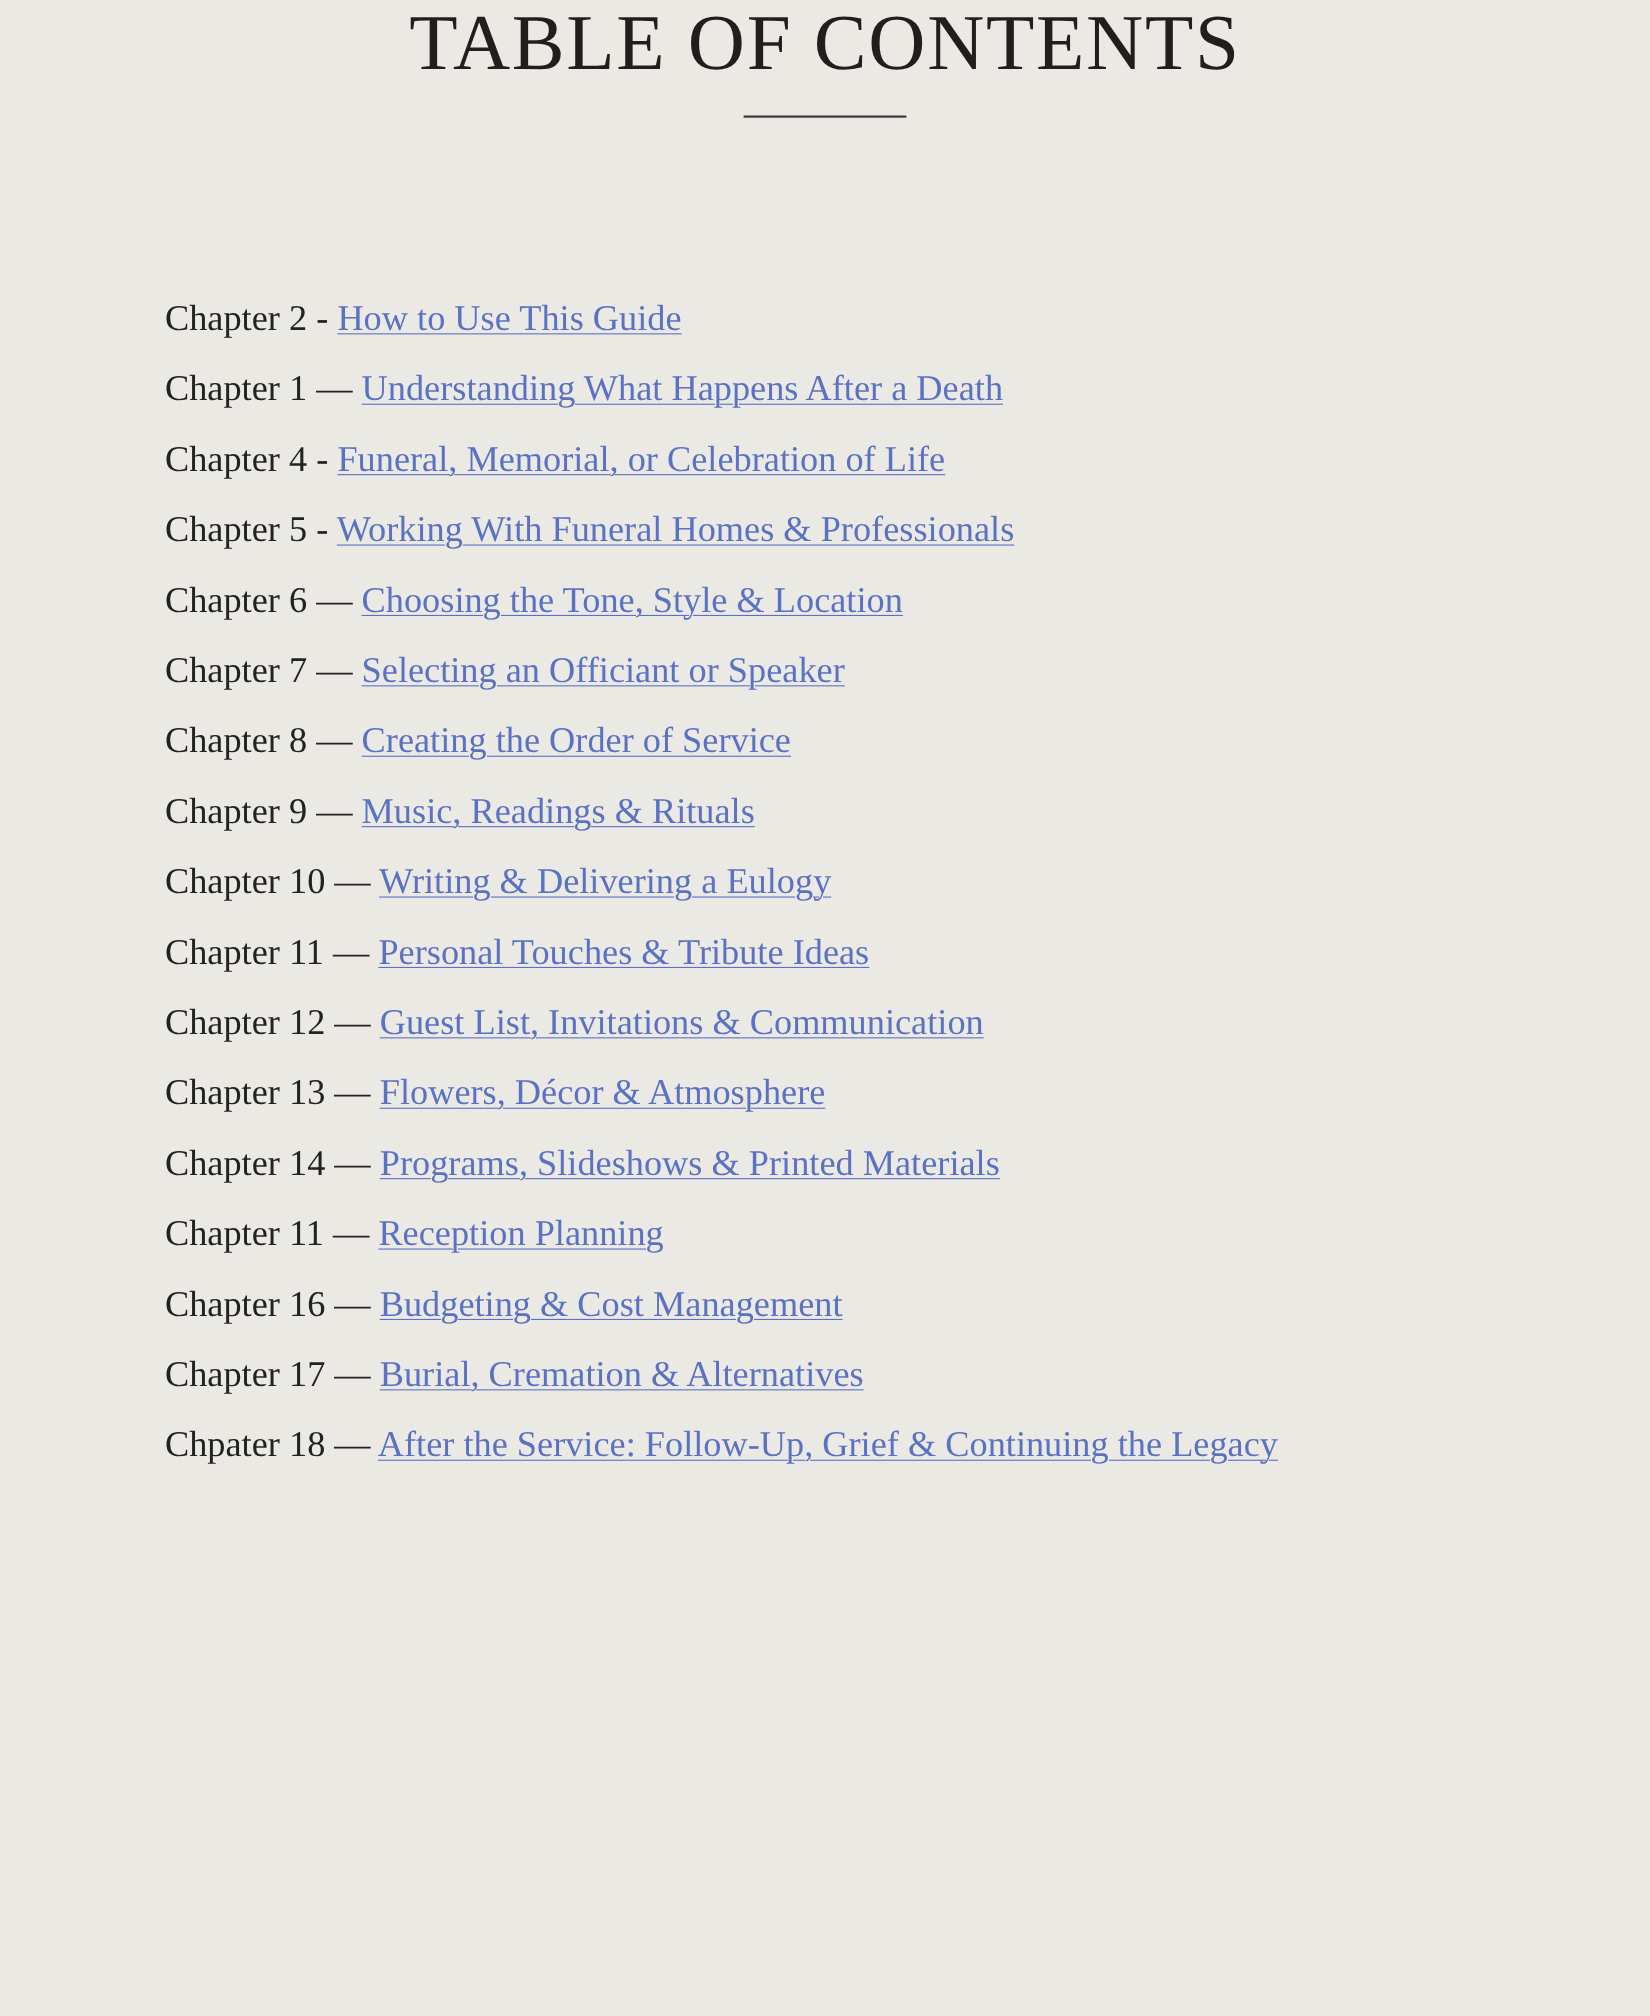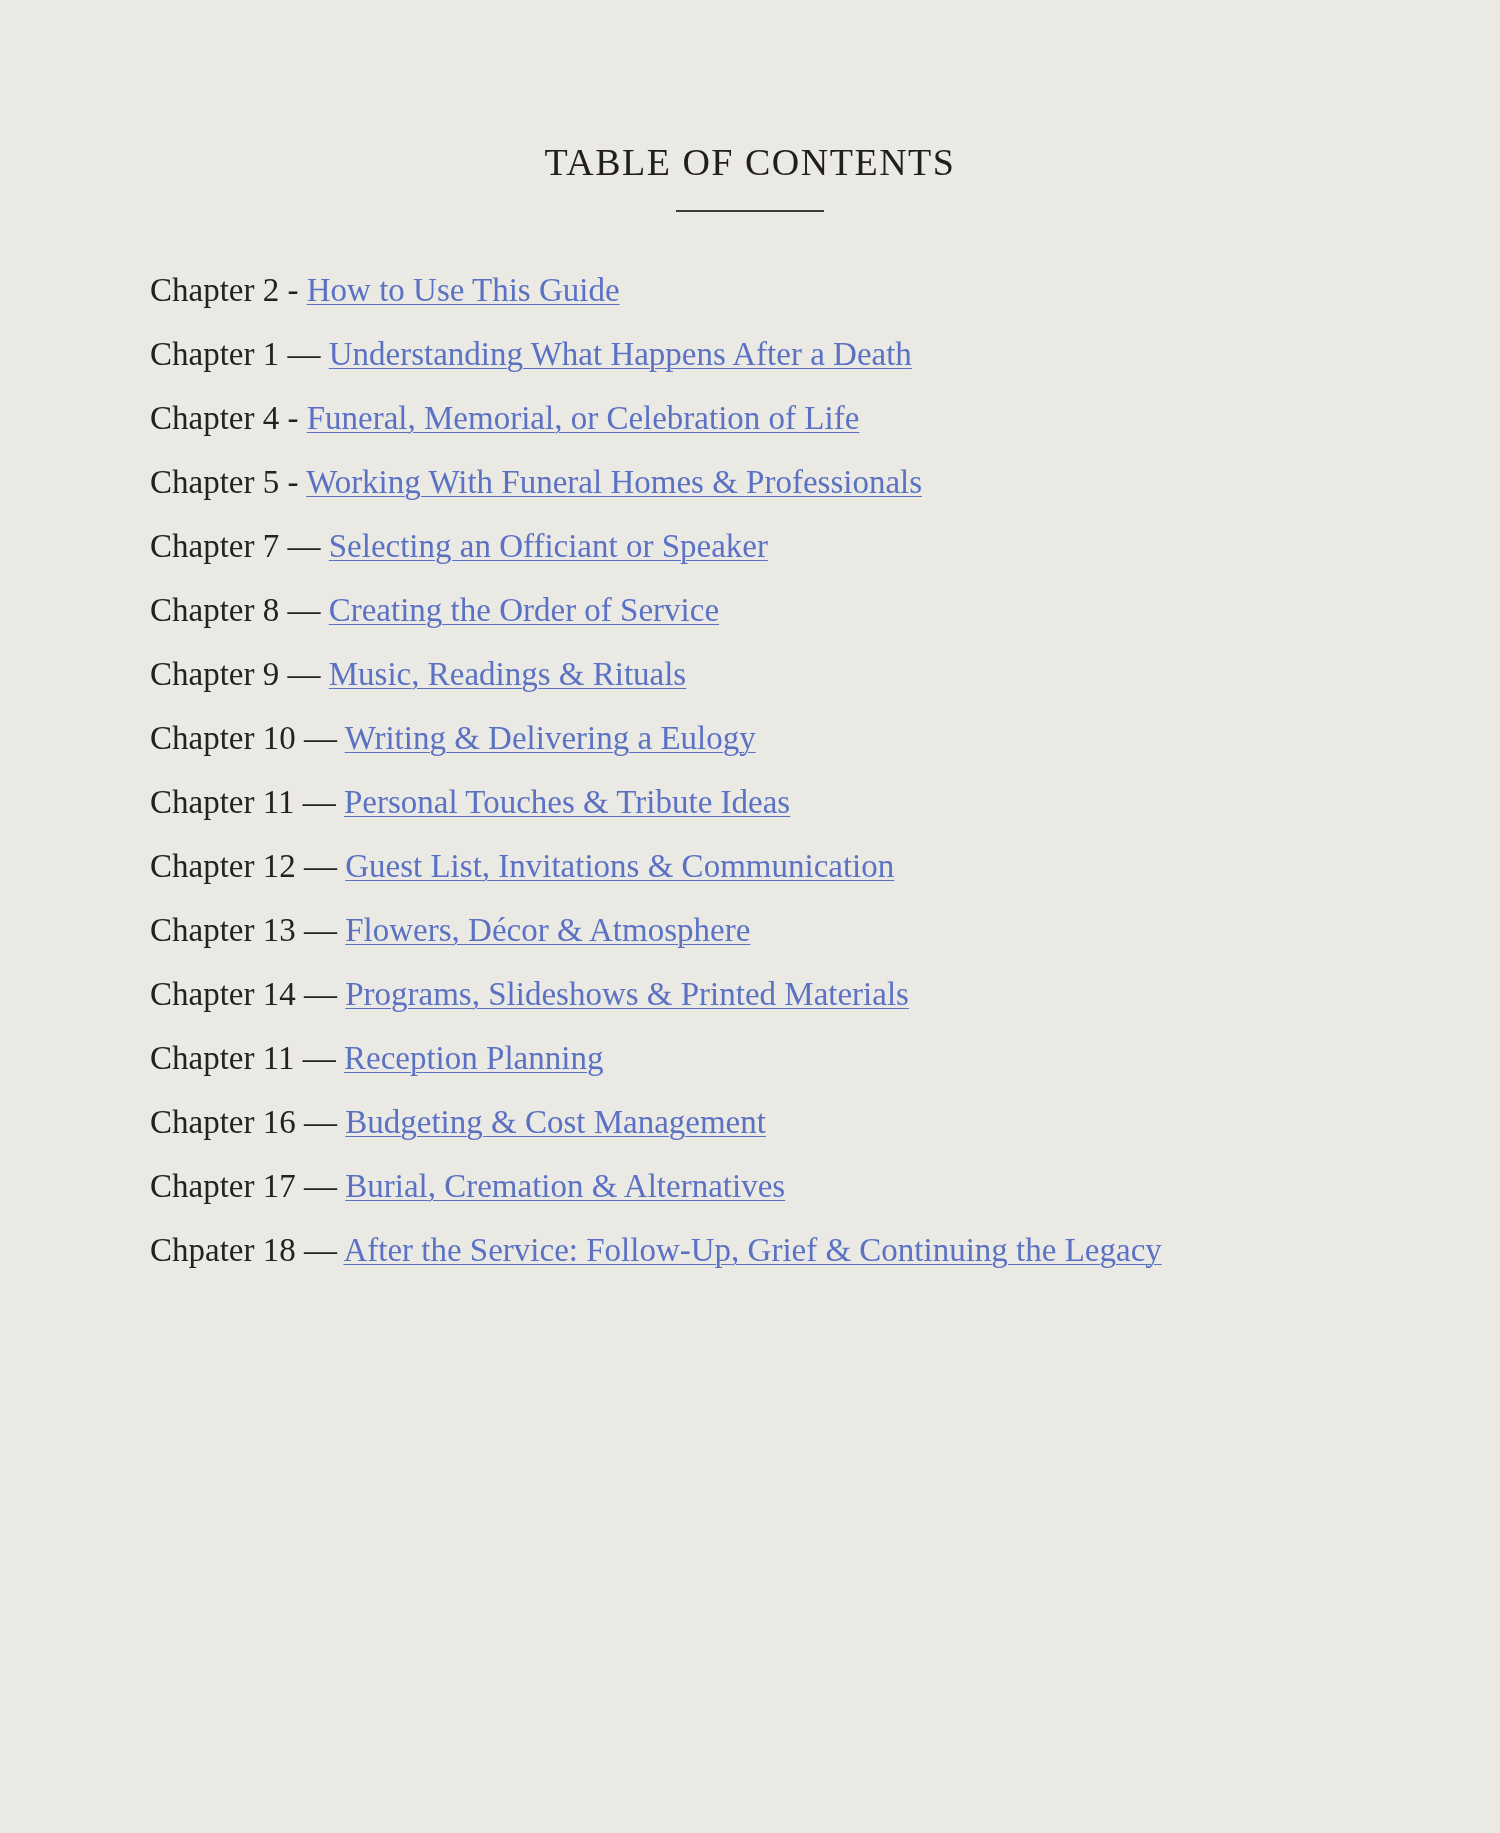--- a/index.html
+++ b/index.html
@@ -17,26 +17,25 @@
   .page {
     position: relative;
     width: 1500px;
     height: 1833px;
     box-sizing: border-box;
     padding: 0;
   }
   .toc-title {
     text-align: center;
     font-family: "Liberation Serif", serif;
-    font-size: 38px;
+    font-size: 72px;
     letter-spacing: 1.5px;
     font-weight: 400;
     color: #211f1d;
     margin: 0;
-    padding-top: 142px;
     line-height: 1.1;
   }
   .title-rule {
     width: 148px;
     height: 2px;
     background: #3b3a38;
     margin: 26px auto 0 auto;
   }
   .toc-list {
     margin: 0;
@@ -74,20 +73,21 @@
 <div class="page">
 
   <h1 class="toc-title">TABLE OF CONTENTS</h1>
   <div class="title-rule"></div>
 
   <ul class="toc-list" id="toc-list">
       <li class="toc-entry"><span class="entry-label">Chapter 2</span> <span class="entry-sep">-</span> <a class="entry-link">How to Use This Guide</a></li>
       <li class="toc-entry"><span class="entry-label">Chapter 1</span> <span class="entry-sep">—</span> <a class="entry-link">Understanding What Happens After a Death</a></li>
       <li class="toc-entry"><span class="entry-label">Chapter 4</span> <span class="entry-sep">-</span> <a class="entry-link">Funeral, Memorial, or Celebration of Life</a></li>
       <li class="toc-entry"><span class="entry-label">Chapter 5</span> <span class="entry-sep">-</span> <a class="entry-link">Working With Funeral Homes &amp; Professionals</a></li>
+      <li class="toc-entry"><span class="entry-label">Chapter 6</span> <span class="entry-sep">—</span> <a class="entry-link">Choosing the Tone, Style &amp; Location</a></li>
       <li class="toc-entry"><span class="entry-label">Chapter 7</span> <span class="entry-sep">—</span> <a class="entry-link">Selecting an Officiant or Speaker</a></li>
       <li class="toc-entry"><span class="entry-label">Chapter 8</span> <span class="entry-sep">—</span> <a class="entry-link">Creating the Order of Service</a></li>
       <li class="toc-entry"><span class="entry-label">Chapter 9</span> <span class="entry-sep">—</span> <a class="entry-link">Music, Readings &amp; Rituals</a></li>
       <li class="toc-entry"><span class="entry-label">Chapter 10</span> <span class="entry-sep">—</span> <a class="entry-link">Writing &amp; Delivering a Eulogy</a></li>
       <li class="toc-entry"><span class="entry-label">Chapter 11</span> <span class="entry-sep">—</span> <a class="entry-link">Personal Touches &amp; Tribute Ideas</a></li>
       <li class="toc-entry"><span class="entry-label">Chapter 12</span> <span class="entry-sep">—</span> <a class="entry-link">Guest List, Invitations &amp; Communication</a></li>
       <li class="toc-entry"><span class="entry-label">Chapter 13</span> <span class="entry-sep">—</span> <a class="entry-link">Flowers, Décor &amp; Atmosphere</a></li>
       <li class="toc-entry"><span class="entry-label">Chapter 14</span> <span class="entry-sep">—</span> <a class="entry-link">Programs, Slideshows &amp; Printed Materials</a></li>
       <li class="toc-entry"><span class="entry-label">Chapter 11</span> <span class="entry-sep">—</span> <a class="entry-link">Reception Planning</a></li>
       <li class="toc-entry"><span class="entry-label">Chapter 16</span> <span class="entry-sep">—</span> <a class="entry-link">Budgeting &amp; Cost Management</a></li>

